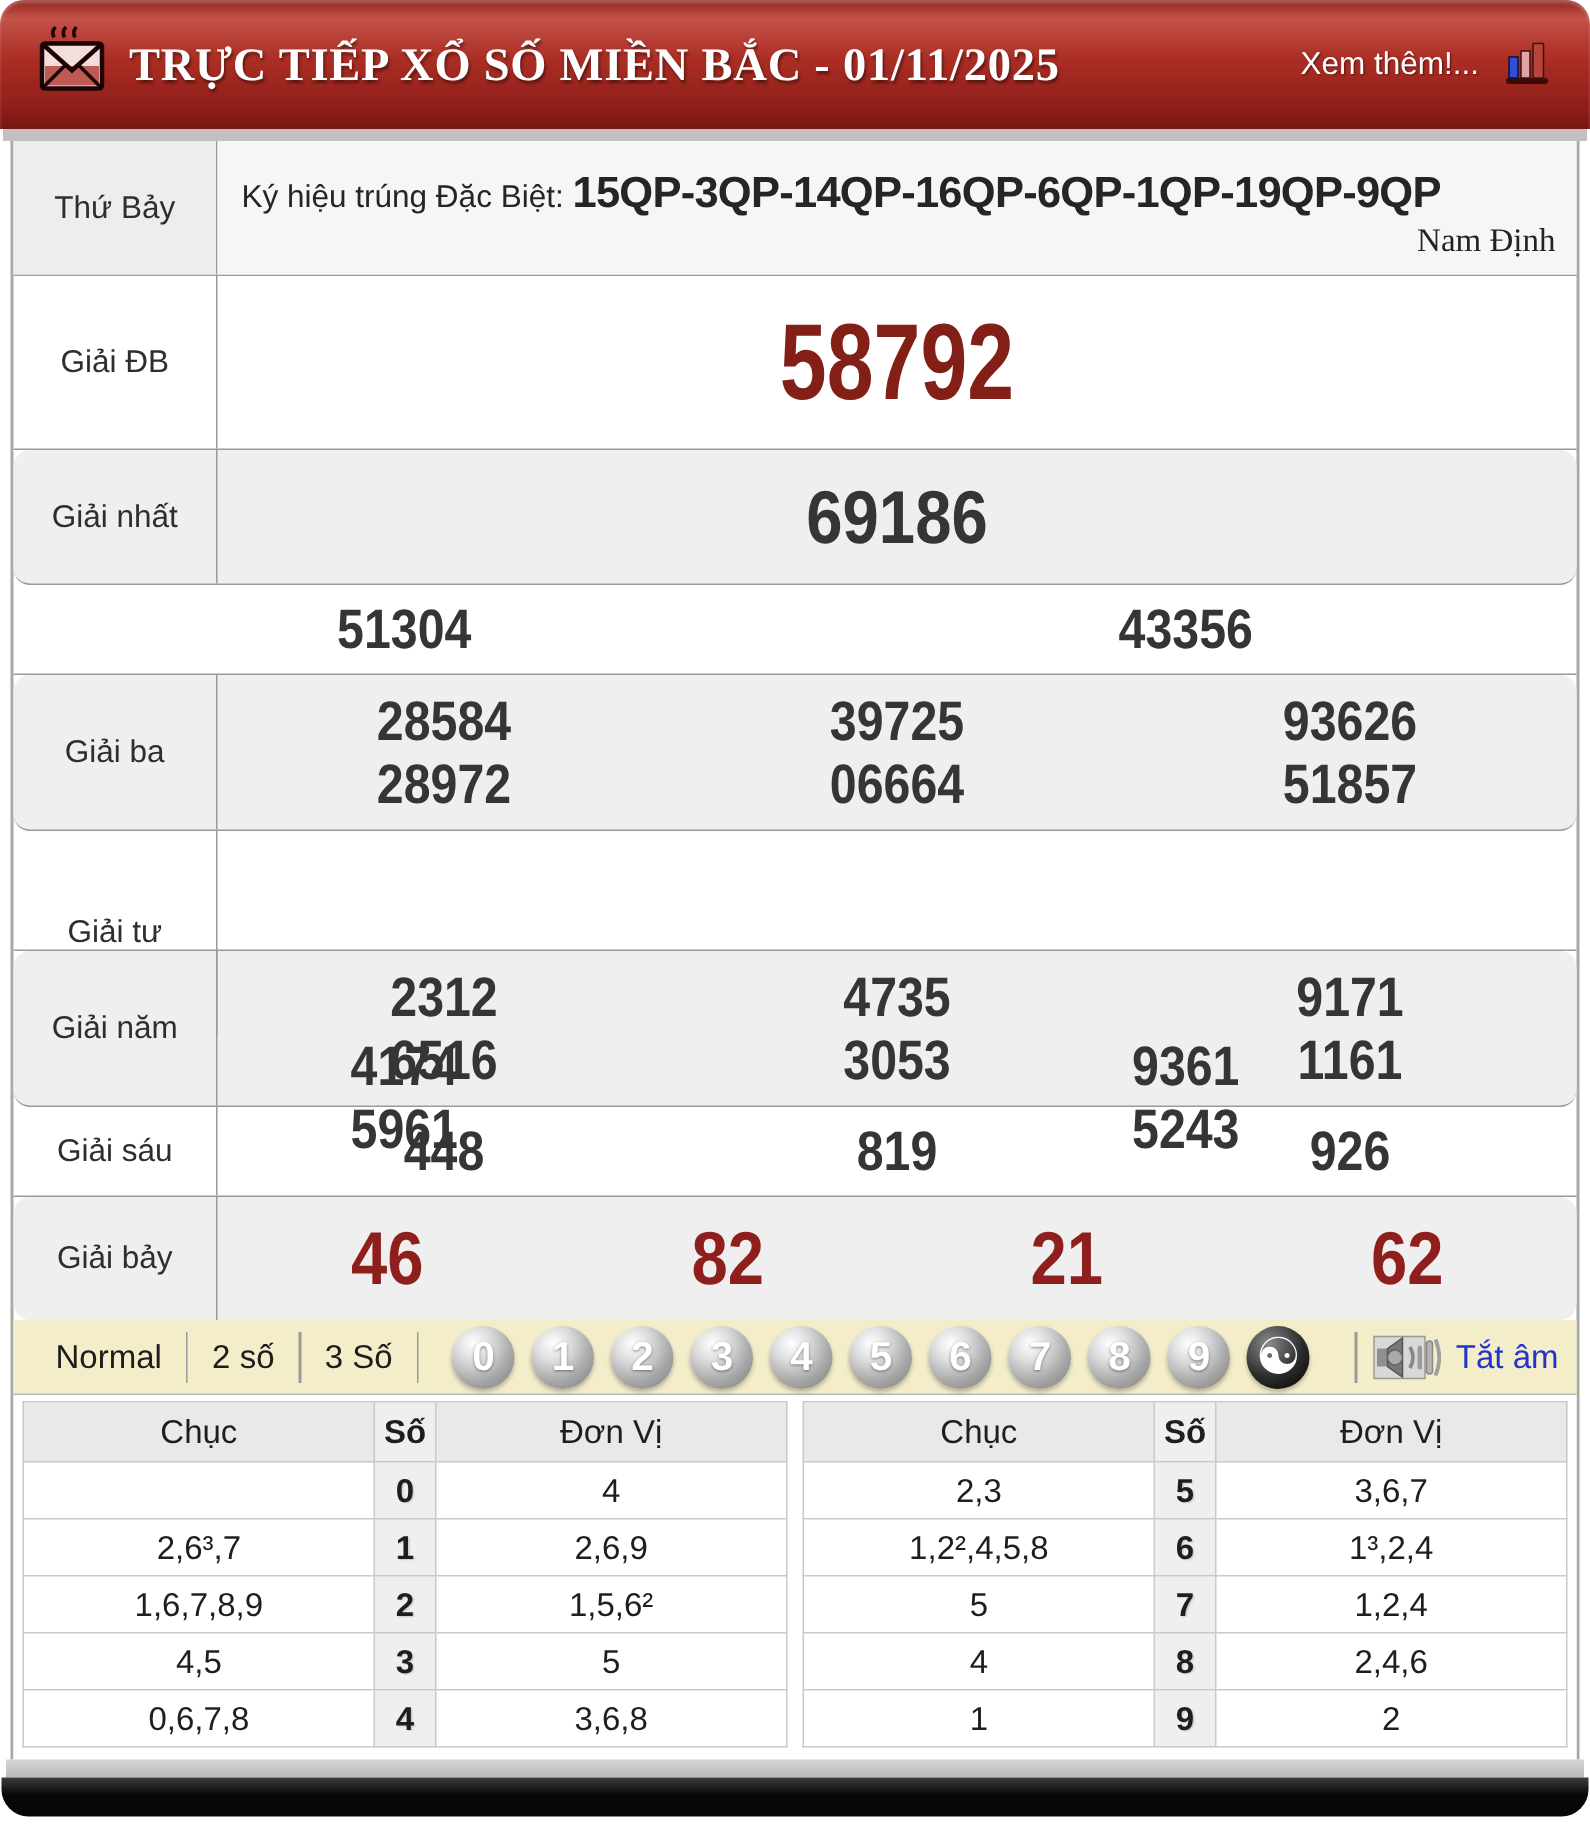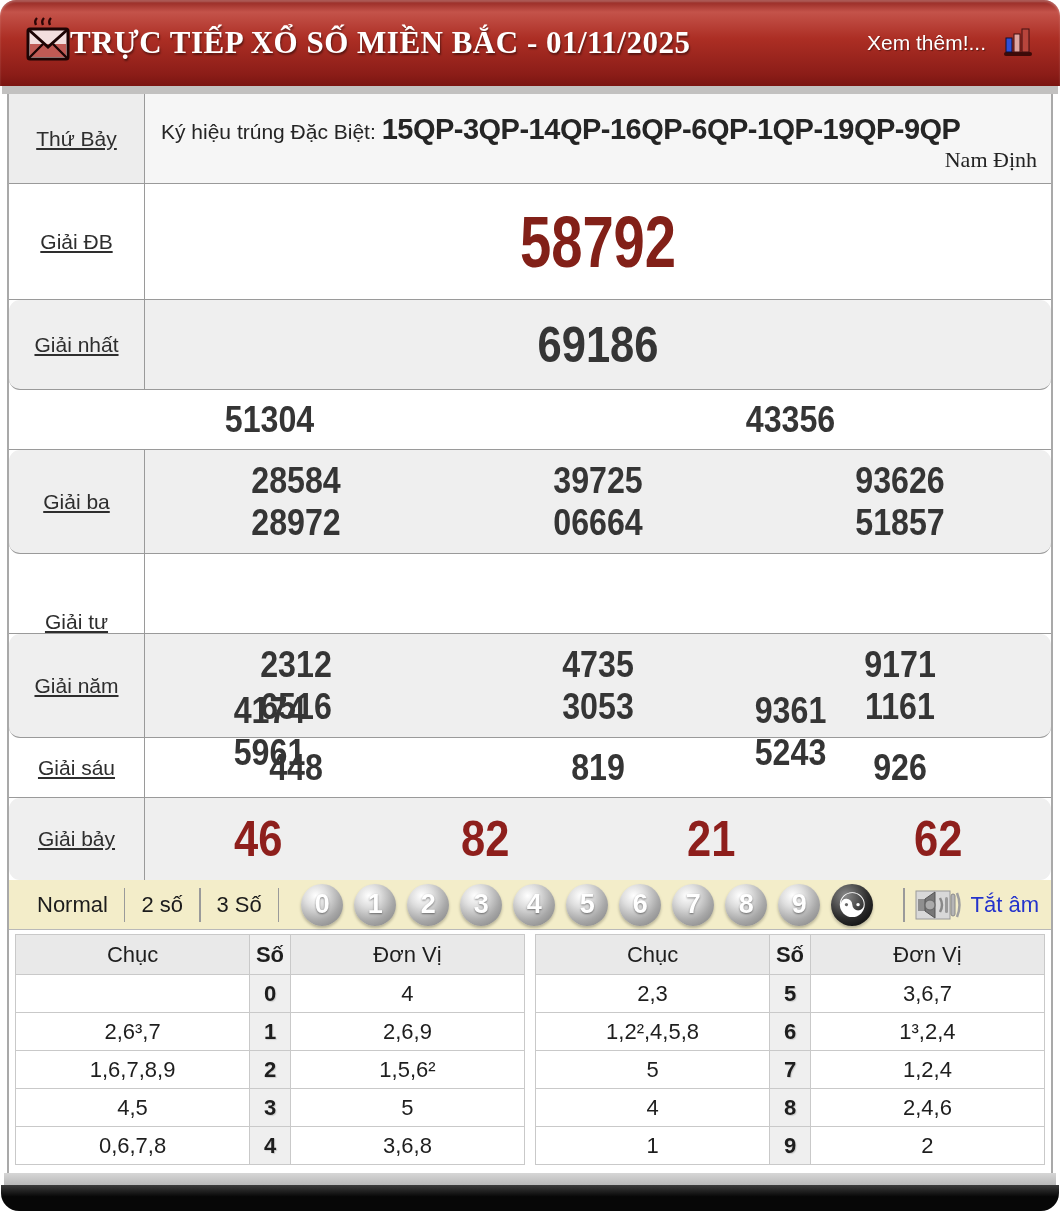--- a/index.html
+++ b/index.html
@@ -10,38 +10,38 @@
 
   
   .hdr {
     height:86px; border-radius:16px 16px 0 0;
     background:linear-gradient(180deg,#8f231e 0%, #c4534a 14%, #ac2e24 45%, #8c1d18 86%, #7a1511 100%);
     display:flex; align-items:center; padding:0 26px; position:relative;
     box-shadow:inset 0 2px 2px rgba(255,255,255,.25);
   }
   .hdr-title {
     font-family:"Liberation Serif", serif; font-weight:bold; color:#fff;
-    font-size:31px; letter-spacing:.5px; margin-left:0;
+    font-size:31px; letter-spacing:.5px; margin-left:16px;
     text-shadow:1px 2px 2px rgba(0,0,0,.45); white-space:nowrap;
   }
   .hdr-more { margin-left:auto; color:#fff; font-size:21px; text-shadow:1px 1px 1px rgba(0,0,0,.4); cursor:pointer; }
   .hdr-chart { margin-left:14px; cursor:pointer; }
 
   
   .strip-top { height:8px; background:#c2c1c0; margin:0 2px; }
   .content { margin:0 7px; border-left:2px solid #a9a9a9; border-right:2px solid #a9a9a9; background:#fff; }
   .strip-bottom { height:12px; background:linear-gradient(180deg,#d6d6d6,#b9b9b9); margin:0 4px; }
   .bar-black { height:26px; background:linear-gradient(180deg,#3c3c3c,#070707 45%); border-radius:0 0 18px 18px; margin:0 1px 6px 1px; }
 
   
   .prow { display:flex; border-bottom:1.5px solid #9a9a9a; }
   .plabel {
     width:136px; flex:0 0 136px; border-right:1.5px solid #9a9a9a;
     display:flex; align-items:center; justify-content:center;
-    font-size:21px; color:#2e2e2e; text-align:center;text-decoration:underline;
+    font-size:21px; color:#2e2e2e; text-align:center;
   }
   .pvals { flex:1; display:flex; flex-direction:column; justify-content:center; }
   .pline { display:flex; align-items:center; }
   .pline > span { flex:1; text-align:center; }
   .num { font-weight:bold; color:#353535; display:inline-block; transform:scaleX(.87); white-space:nowrap; }
   .bg-alt { background:#efefef;border-radius:11px; }
 
   .row-info  { height:90px; }
   .row-db    { height:116px; }
   .row-nhat  { height:90px; }

